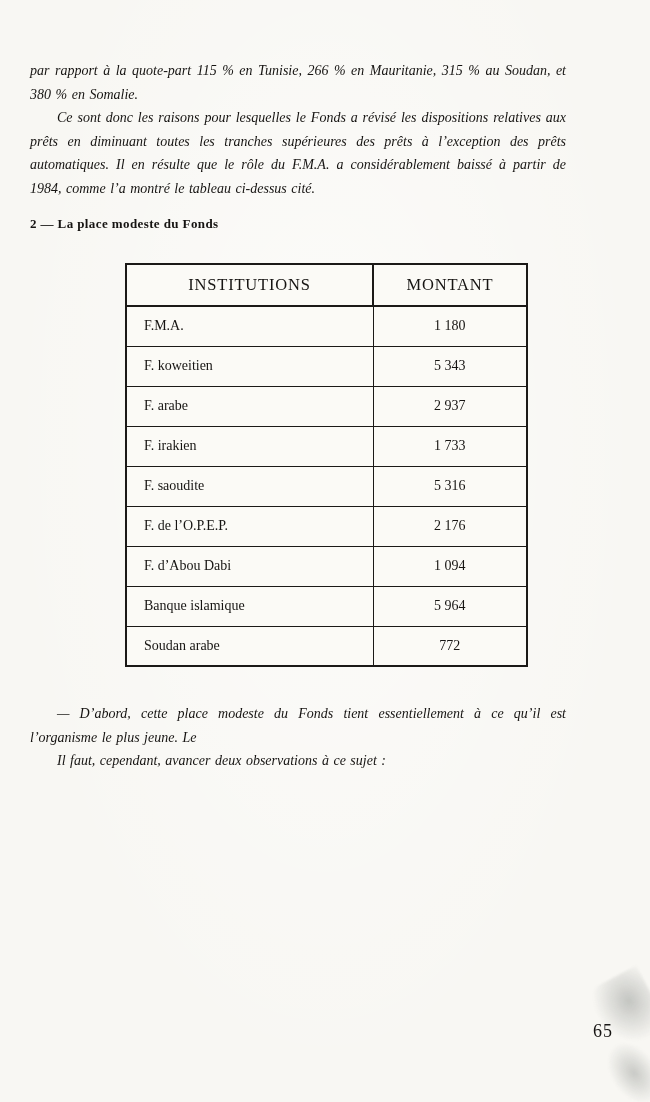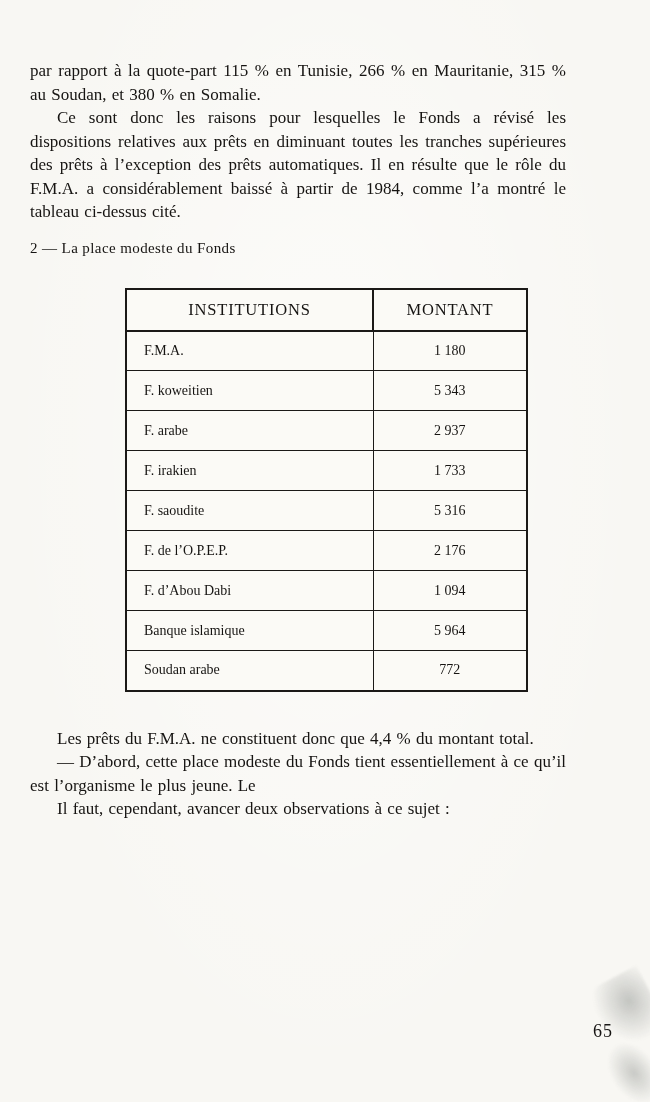--- a/index.html
+++ b/index.html
@@ -13,30 +13,31 @@
   }
   .page {
     position:absolute;
     inset:0;
     padding:59px 84px 0 30px;
     background:
       radial-gradient(ellipse at 50% 40%, rgba(255,255,255,0.55), rgba(0,0,0,0) 70%),
       #f8f7f3;
   }
   .para {
-    font-size:17px;
+    font-size:14px;
     line-height:23.5px;
     text-align:justify;
     text-indent:27px;
     word-spacing:1px;
+    font-style:italic;
   }
   .para.first { text-indent:0; }
   .section-heading {
-    font-size:15px;
-    font-weight:normal;
+    font-size:13px;
+    font-weight:bold;
     letter-spacing:0.4px;
     margin:16px 0 13px 0;
   }
   table.institutions {
     border-collapse:collapse;
     width:403px;
     margin:31px 0 35px 95px;
     border:2px solid #1b1917;
     background:#fbfaf6;
   }
@@ -132,21 +133,20 @@
         <td class="inst">Banque islamique</td>
         <td class="amt">5 964</td>
       </tr>
       <tr>
         <td class="inst">Soudan arabe</td>
         <td class="amt">772</td>
       </tr>
     </tbody>
   </table>
 
-  <p class="para">Les prêts du F.M.A. ne constituent donc que 4,4 % du montant total.</p>
 
   <p class="para">— D’abord, cette place modeste du Fonds tient essentiellement à ce qu’il est l’organisme le plus jeune. Le</p>
 
   <p class="para">Il faut, cependant, avancer deux observations à ce sujet :</p>
 
   <div class="page-number">65</div>
 
   <div class="smudge-1"></div>
   <div class="smudge-2"></div>
 

